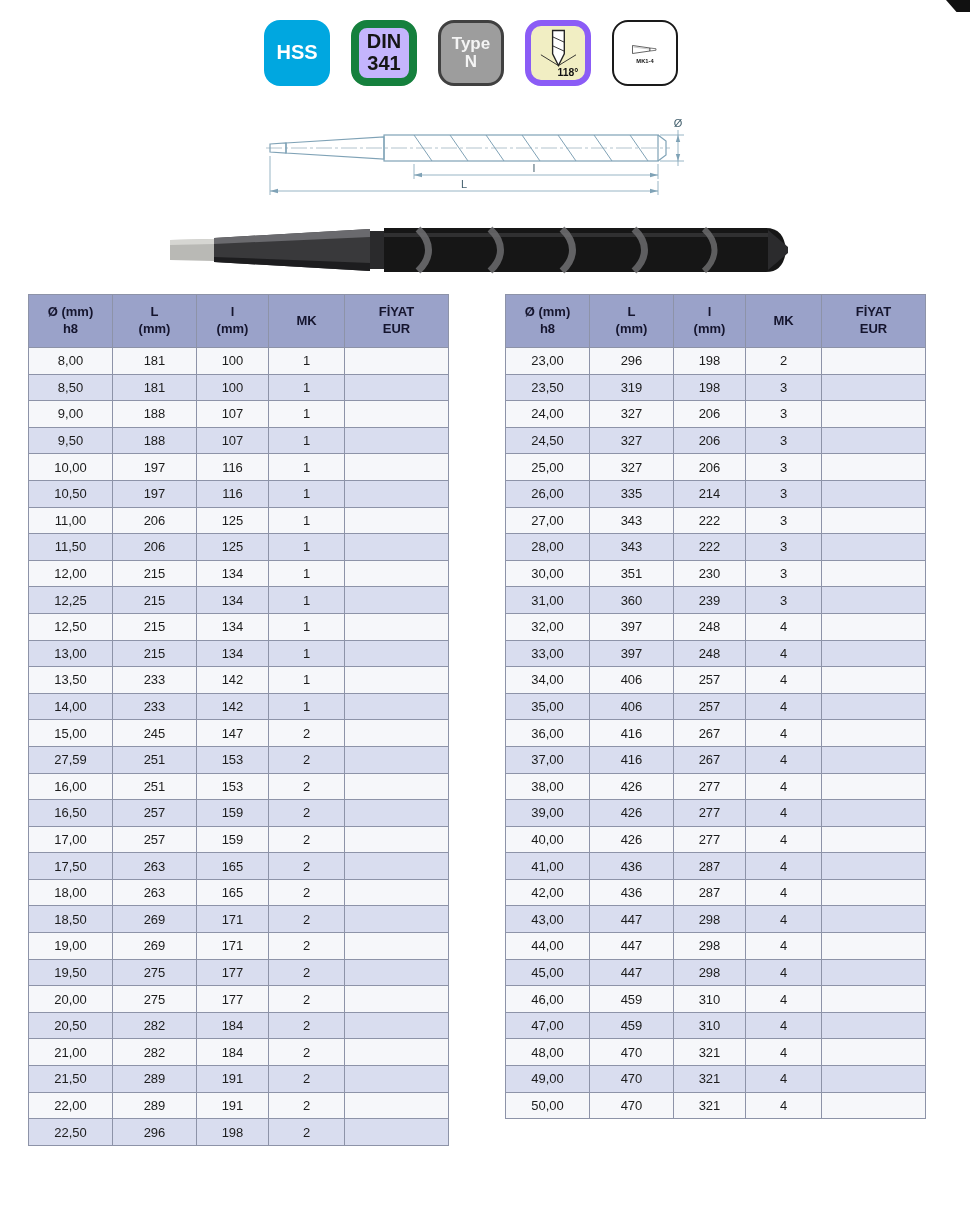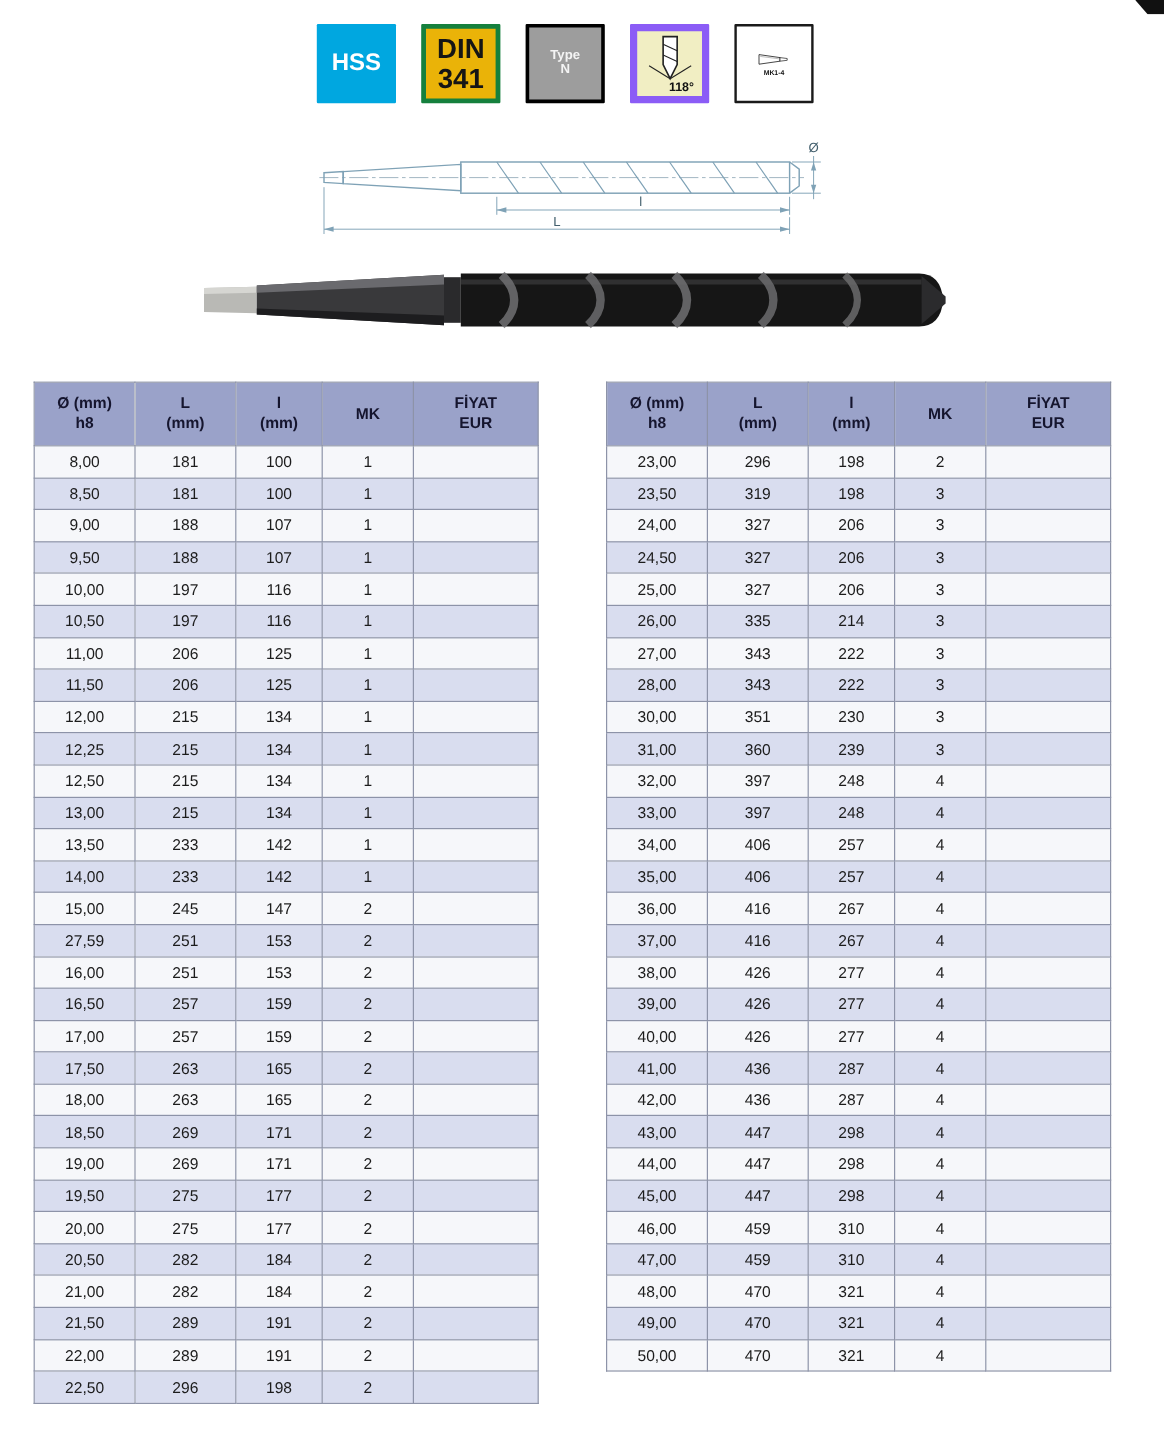--- a/index.html
+++ b/index.html
@@ -10,38 +10,38 @@
   .page{position:relative;width:970px;height:1208px;background:#fff;overflow:hidden;}
 
   .corner-mark{
     position:absolute;top:0;right:0;width:30px;height:12px;background:#111;
     clip-path:polygon(20% 0,100% 0,100% 100%,55% 100%);
   }
 
   
   .badges{position:absolute;top:20px;left:264px;display:flex;gap:21px;}
   .badge{
-    width:66px;height:66px;border-radius:1px;box-sizing:border-box;
+    width:66px;height:66px;border-radius:16px;box-sizing:border-box;
     display:flex;flex-direction:column;align-items:center;justify-content:center;
     font-weight:bold;text-align:left;
   }
   .badge span{display:block;line-height:1.08;}
   .badge.hss{background:#00a7e0;color:#fff;font-size:20px;}
-  .badge.din{background:#eab308;border:4px solid #15803d;color:#151515;font-size:23px;}
-  .badge.type{background:#9d9d9d;border:3px solid #000000;color:#f4f4f4;font-size:11px;font-weight:600;}
+  .badge.din{background:#c4b5fd;border:8px solid #15803d;color:#151515;font-size:20px;}
+  .badge.type{background:#9d9d9d;border:3px solid #404040;color:#f4f4f4;font-size:17px;font-weight:600;}
   .badge.angle{background:#f1eec3;border:6px solid #8b5cf6;padding:0;}
   .badge.mk{background:#fff;border:2.5px solid #1a1a1a;padding:16px;}
 
   
   .drawing{position:absolute;top:118px;left:266px;}
   .photo{position:absolute;top:210px;left:168px;}
 
   
   .size-table{
-    position:absolute;top:318px;width:420px;border-collapse:collapse;
+    position:absolute;top:294px;width:420px;border-collapse:collapse;
     font-size:13px;table-layout:fixed;
   }
   .size-table.left{left:28px;}
   .size-table.right{left:505px;}
   .size-table th,.size-table td{
     border:1px solid #8d93a8;text-align:center;vertical-align:middle;
     padding:0;overflow:hidden;
   }
   .size-table th{
     background:#9aa2c9;color:#15152e;font-weight:bold;height:52px;font-size:13px;

